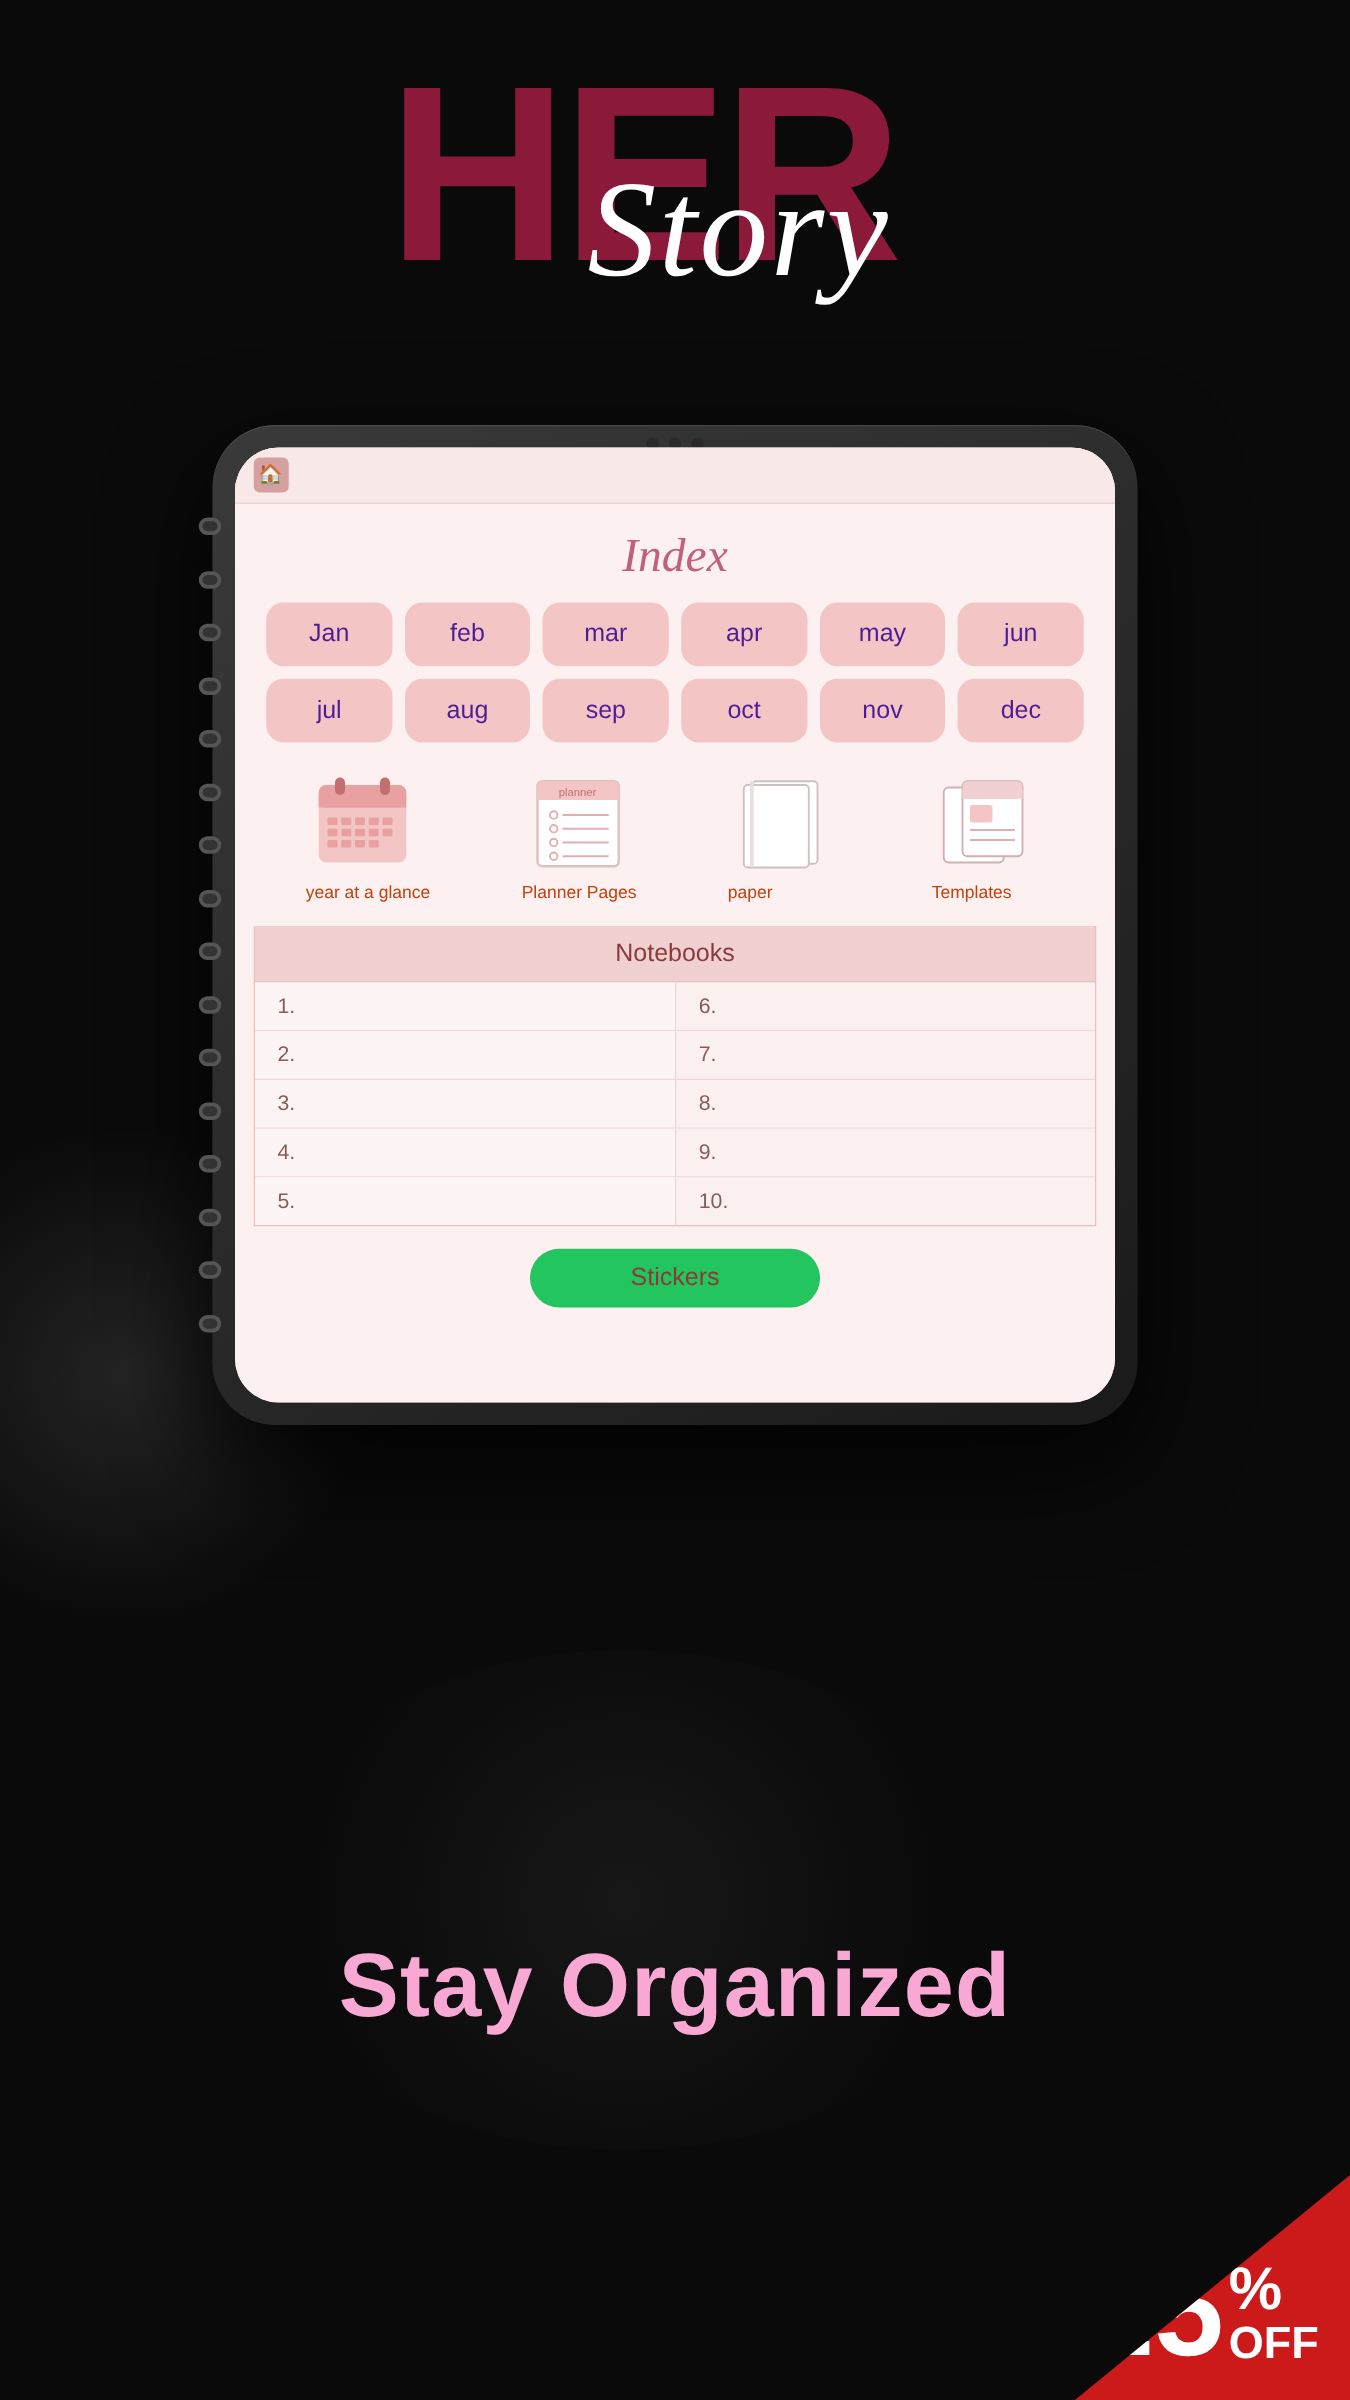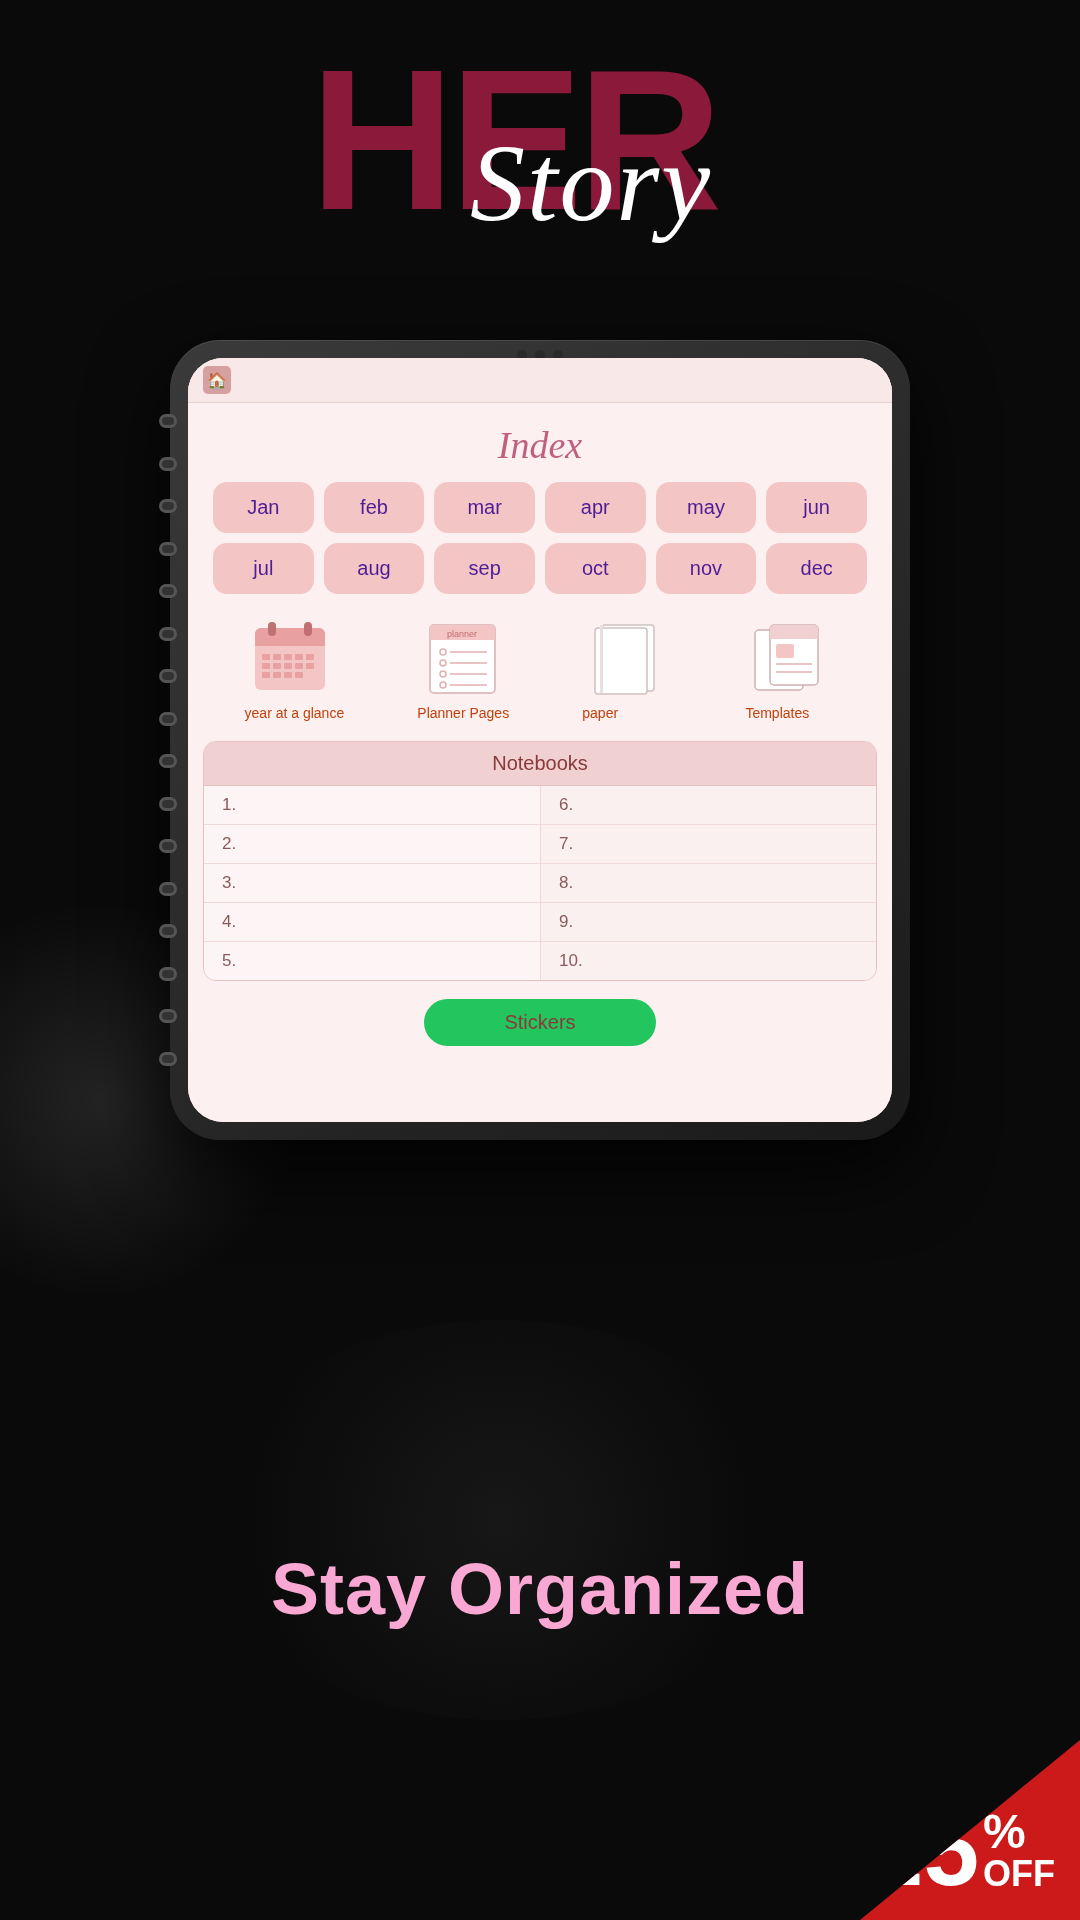--- a/index.html
+++ b/index.html
@@ -222,21 +222,21 @@
       font-size: 14px;
       color: #c2410c;
       text-align: center;
       font-weight: 400;
     }
 
     
     .notebooks-section {
       margin: 5px 15px 10px;
       border: 1.5px solid #e8c0c0;
-      border-radius: 13px;
+      border-radius: 0;
       overflow: hidden;
     }
 
     .notebooks-header {
       background: #f0d0d0;
       padding: 10px;
       text-align: center;
       font-size: 20px;
       color: #8a3a3a;
       font-weight: 500;

